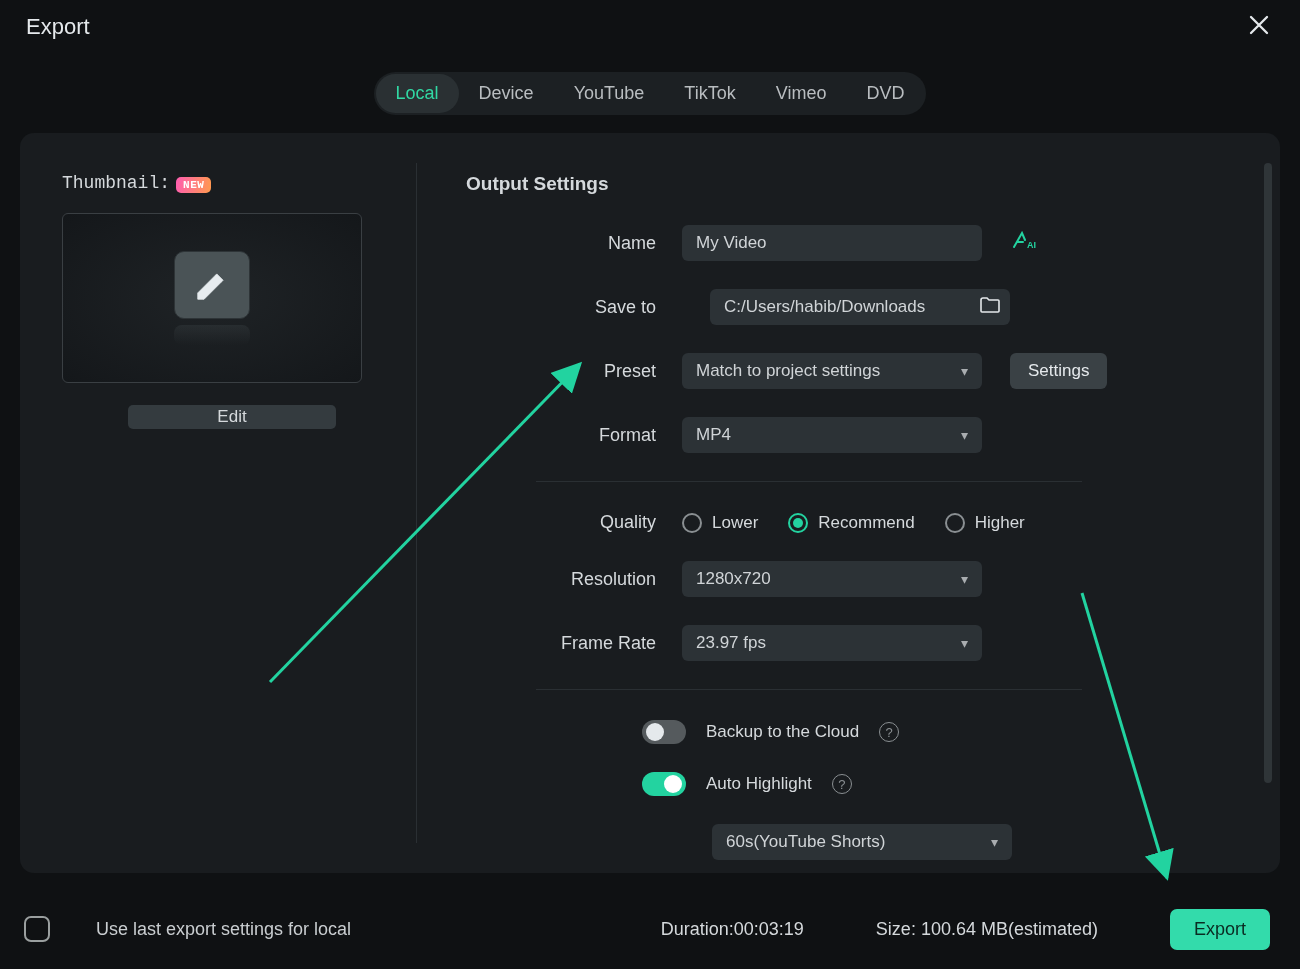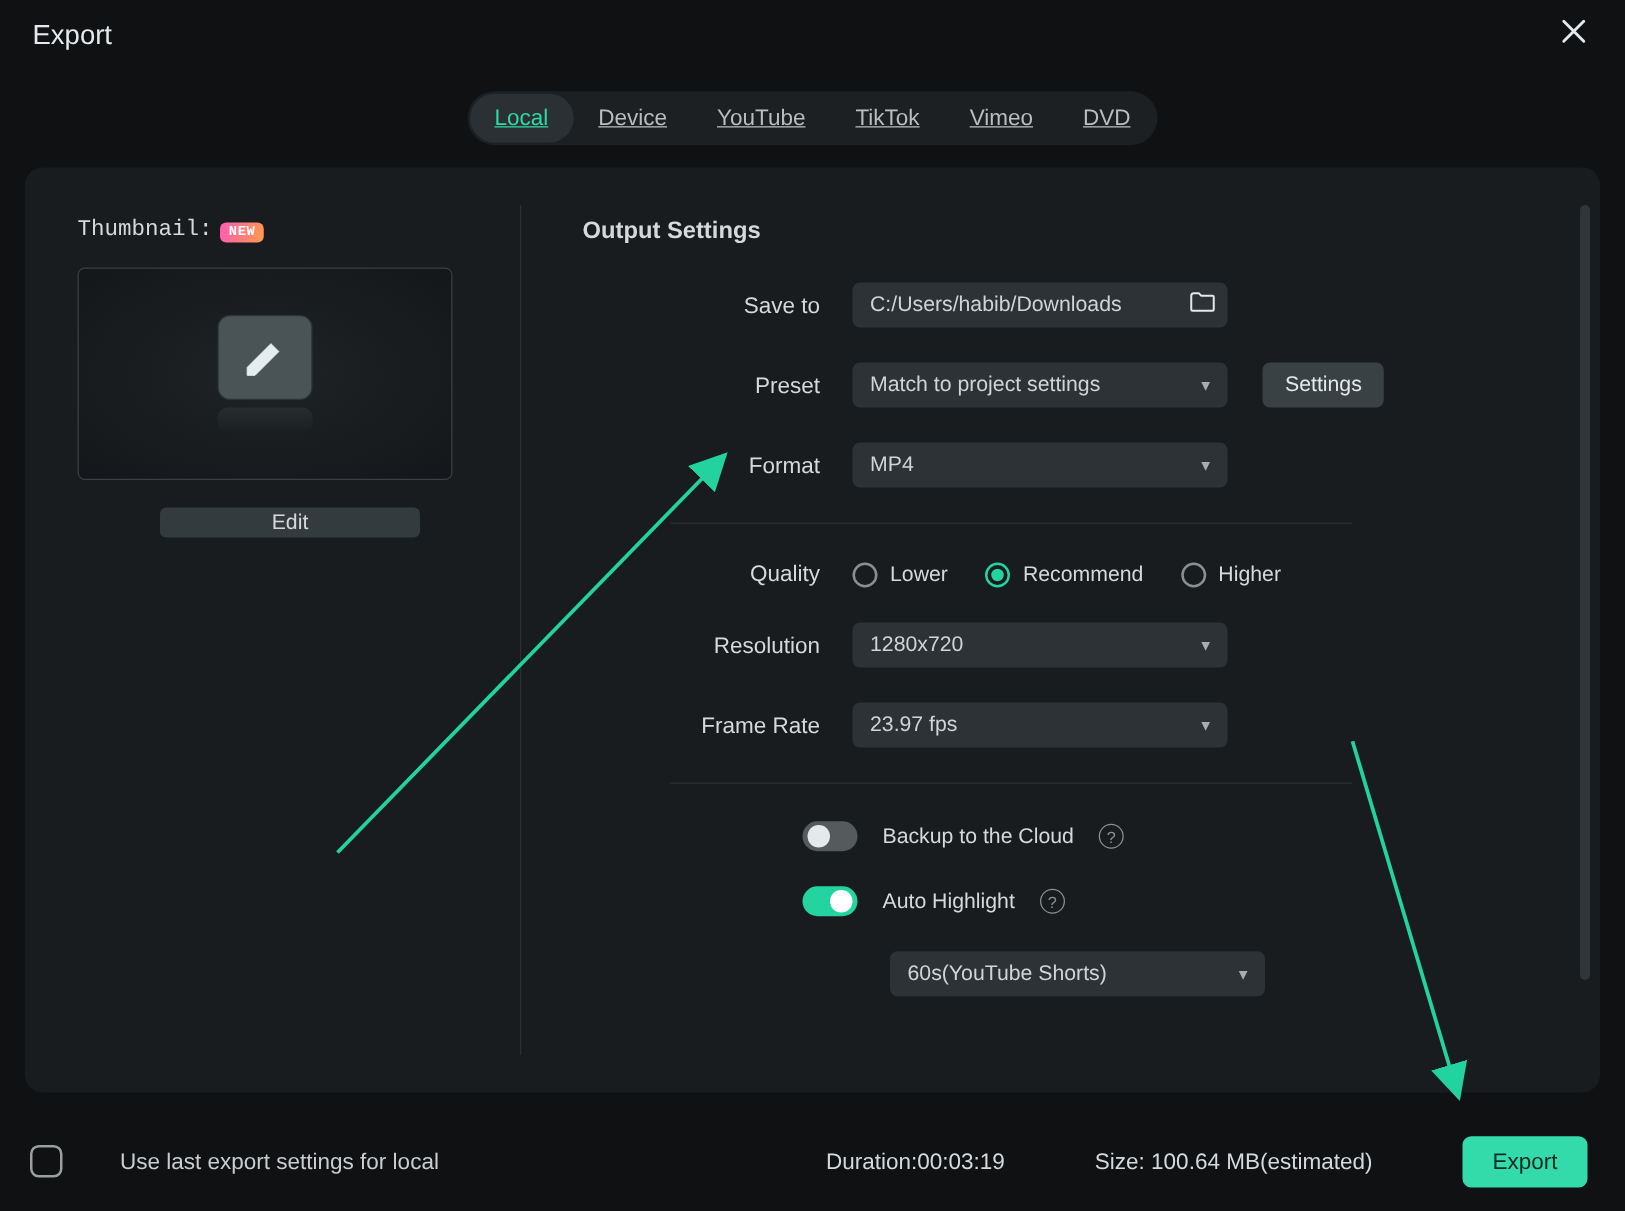--- a/index.html
+++ b/index.html
@@ -20,21 +20,21 @@
 .close-icon svg { stroke: #e5e9ec; }
 
 .tabs {
   display: flex; justify-content: center; gap: 0;
   margin: 22px auto 18px;
   background: #1c2023; border-radius: 22px; width: fit-content;
   padding: 2px;
 }
 .tab {
   padding: 9px 20px; font-size: 18px; color: #b9bdc0;
-  border-radius: 20px; cursor: pointer; text-decoration: underline;
+  border-radius: 20px; cursor: pointer;
 }
 .tab.active { background: #2a3033; color: #31d8a4; font-weight: 500; }
 
 .panel {
   margin: 0 20px; background: #191c1f; border-radius: 14px;
   height: 740px; position: relative; display: flex;
   padding: 40px 42px 30px 42px;
 }
 .thumb-col { width: 340px; }
 .thumb-header { display: flex; align-items: flex-end; gap: 6px; margin-bottom: 20px; font-family: Liberation Mono, monospace; }
@@ -82,21 +82,21 @@
   border-radius: 6px; color: #d0d4d7; font-size: 17px; padding: 0 14px;
   display: flex; align-items: center; justify-content: space-between;
   cursor: pointer;
 }
 .input { cursor: text; }
 .input::placeholder { color: #d0d4d7; }
 .ai-icon { margin-left: 30px; cursor: pointer; }
 .folder-icon {
   position: absolute; right: 10px; top: 50%; transform: translateY(-50%);
 }
-.saveto-wrap { position: relative; width: 300px; }
+.saveto-wrap { position: relative; width: 300px; margin-left: 28px; }
 .saveto-wrap .input { width: 300px; padding-right: 40px; }
 .chev { color: #a9adb0; font-size: 14px; }
 .settings-btn {
   margin-left: 28px; padding: 8px 18px; background: #3a4145;
   border: none; border-radius: 6px; color: #e5e9ec; font-size: 17px;
   cursor: pointer;
 }
 .hr { height: 1px; background: #2a2f33; margin: 14px 0 30px 70px; width: 546px; }
 
 .radios { display: flex; gap: 30px; align-items: center; }
@@ -193,20 +193,30 @@
       <div class="edit-reflect"></div>
     </div>
     <center><button class="edit-btn">Edit</button></center>
   </div>
 
   <div class="divider-v"></div>
 
   <div class="settings-col">
     <div class="section-title">Output Settings</div>
 
+    <div class="row">
+      <div class="row-label">Name</div>
+      <input class="input" value="My Video" style="">
+      <span class="ai-icon">
+        <svg width="28" height="20" viewBox="0 0 28 20">
+            <path d="M2 16 L10 2 L13 9 M5 11 L11 11" stroke="#23d3a0" stroke-width="2" fill="none" stroke-linecap="round"></path>
+            <text x="15" y="17" font-size="9" fill="#23d3a0" font-weight="bold">AI</text>
+          </svg>
+      </span>
+    </div>
 
     <div class="row">
       <div class="row-label">Save to</div>
       <div class="saveto-wrap">
         <input class="input" value="C:/Users/habib/Downloads" style="">
         <span class="folder-icon">
           <svg width="20" height="16" viewBox="0 0 20 16">
               <path d="M1 3 Q1 1 3 1 L7 1 L9 3 L18 3 Q19 3 19 4 L19 14 Q19 15 18 15 L2 15 Q1 15 1 14 Z" fill="none" stroke="#e5e9ec" stroke-width="1.6"></path>
             </svg>
         </span>

